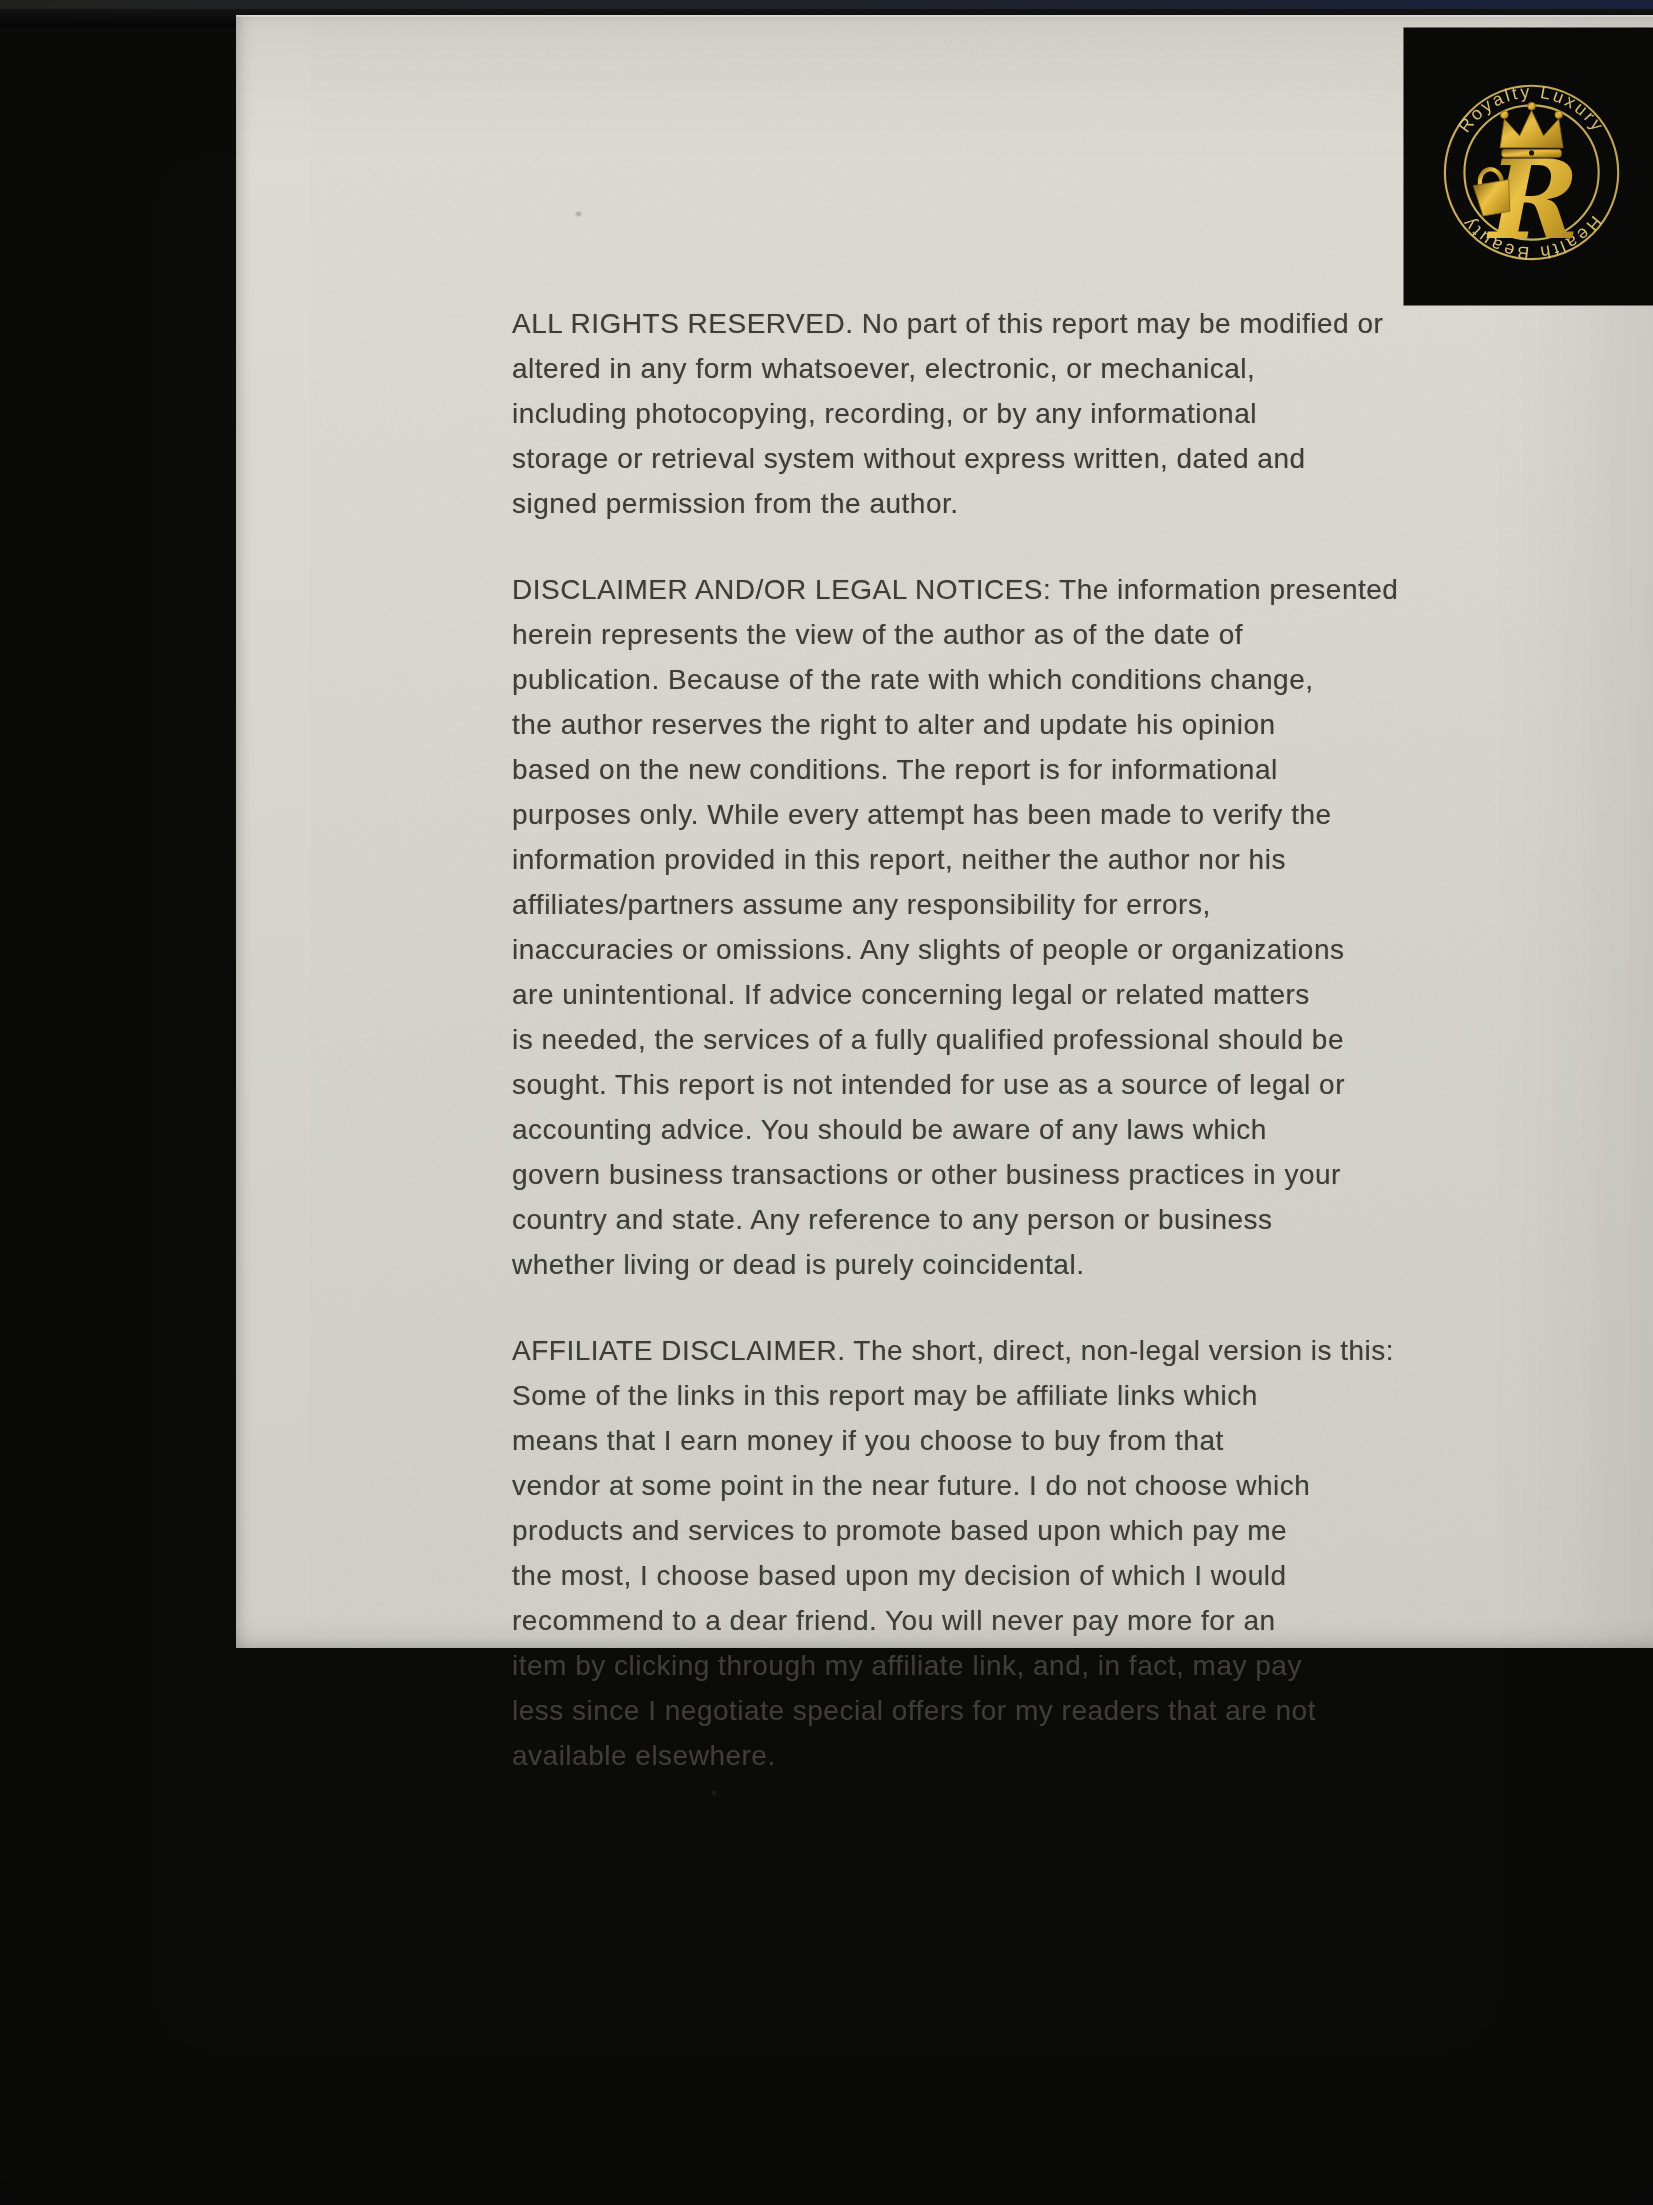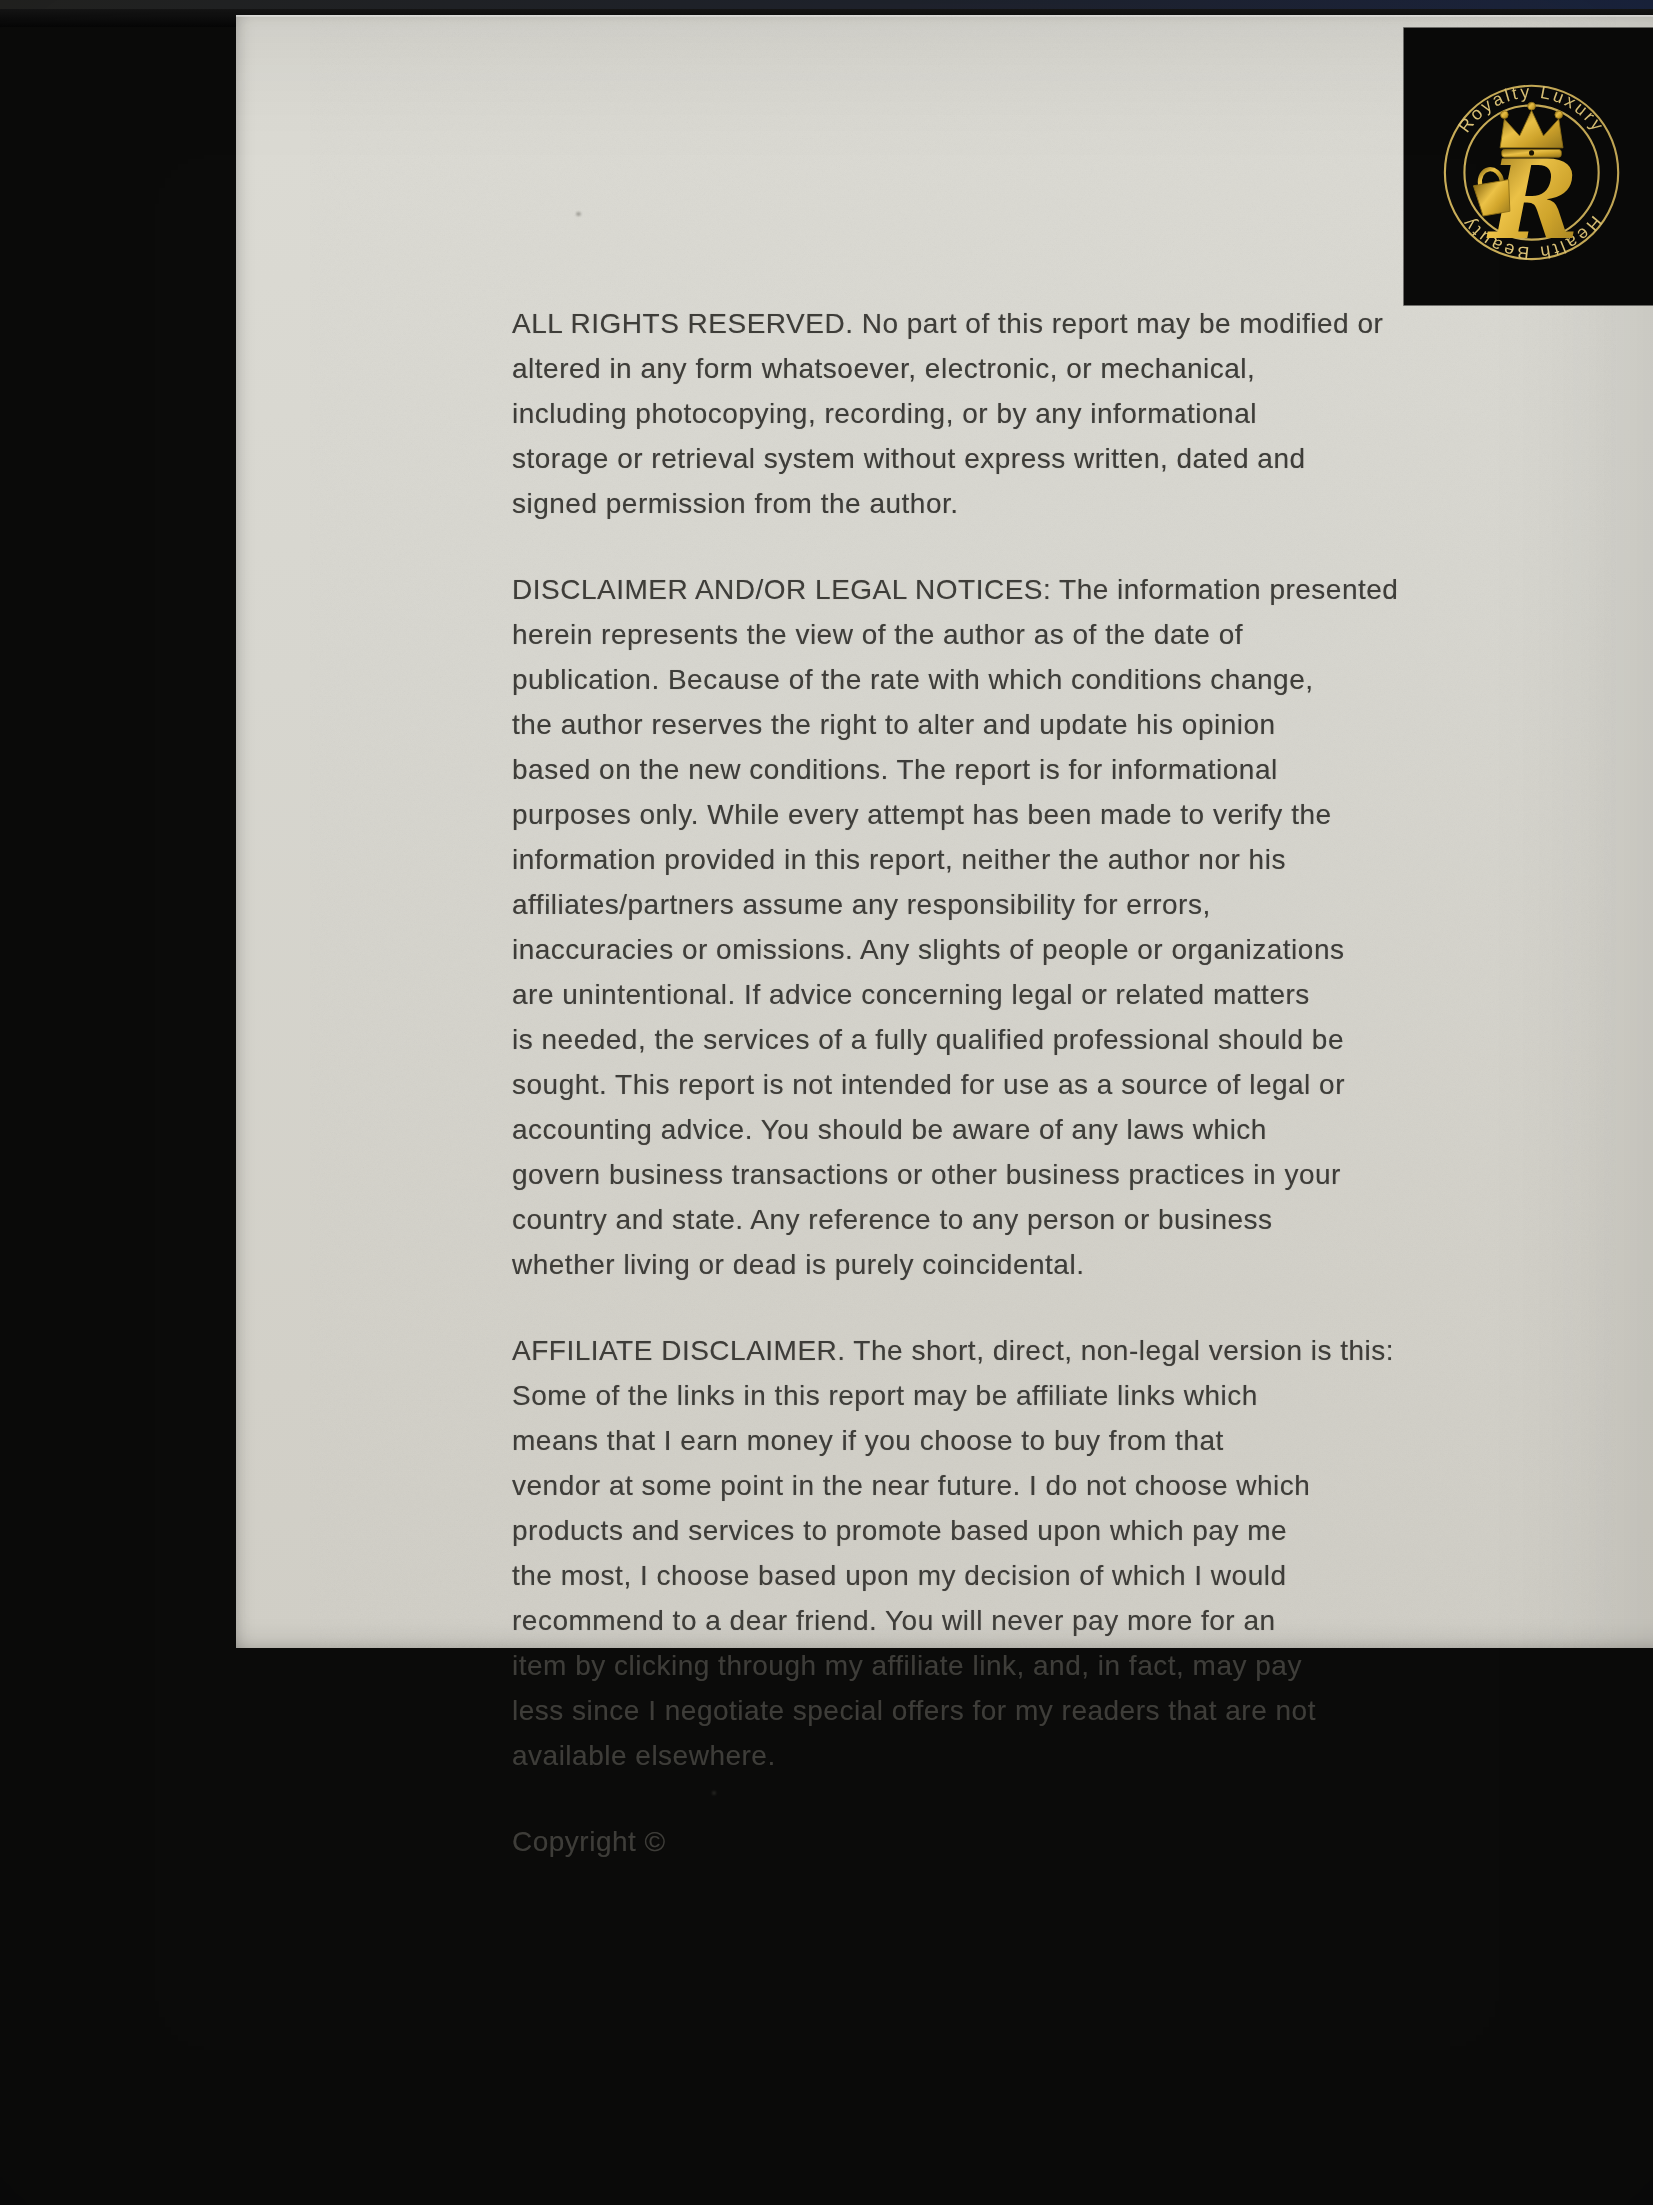--- a/index.html
+++ b/index.html
@@ -88,21 +88,20 @@
     <p>AFFILIATE DISCLAIMER. The short, direct, non-legal version is this:
 Some of the links in this report may be affiliate links which
 means that I earn money if you choose to buy from that
 vendor at some point in the near future. I do not choose which
 products and services to promote based upon which pay me
 the most, I choose based upon my decision of which I would
 recommend to a dear friend. You will never pay more for an
 item by clicking through my affiliate link, and, in fact, may pay
 less since I negotiate special offers for my readers that are not
 available elsewhere.</p>
-    <p class="copyright">Copyright ©</p>
   </div>
 </div>
 
 <div class="logo-box">
   <svg width="250" height="277" viewBox="0 0 294 326">
     <defs>
       <linearGradient id="gold" x1="0" y1="0" x2="1" y2="1">
         <stop offset="0" stop-color="#8a6a14"></stop>
         <stop offset="0.4" stop-color="#ecc247"></stop>
         <stop offset="0.65" stop-color="#d2a62c"></stop>

